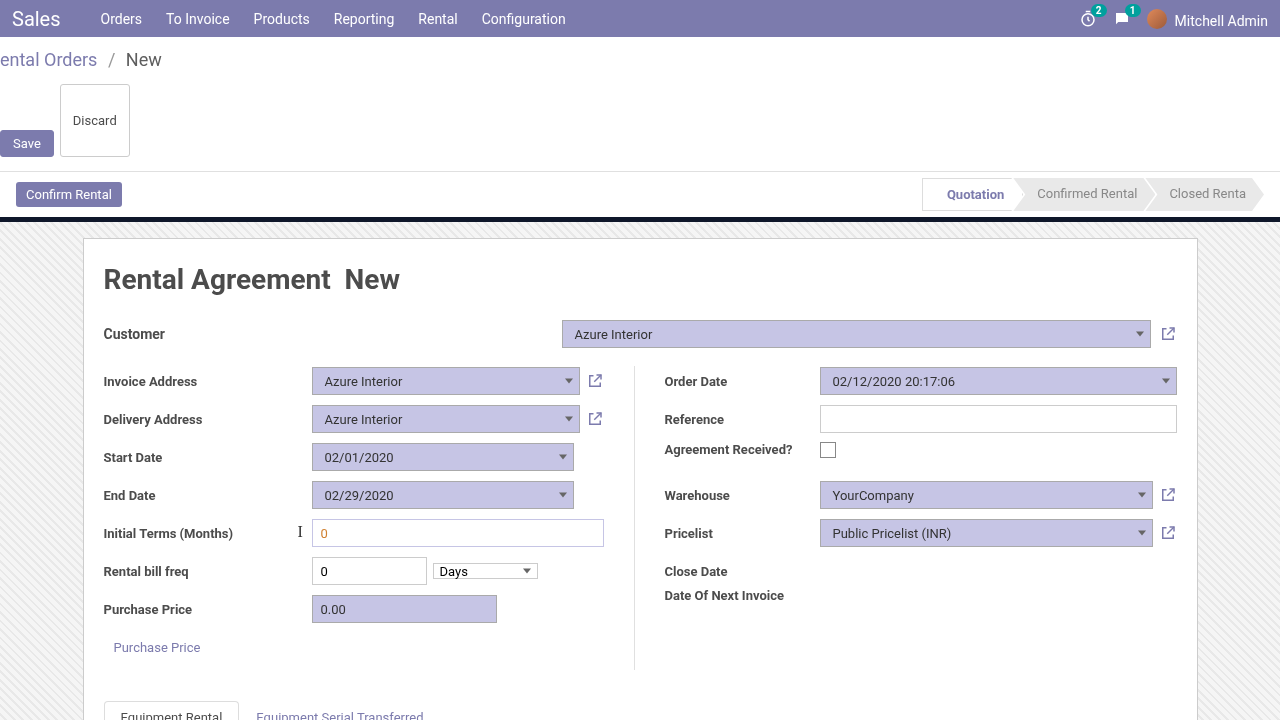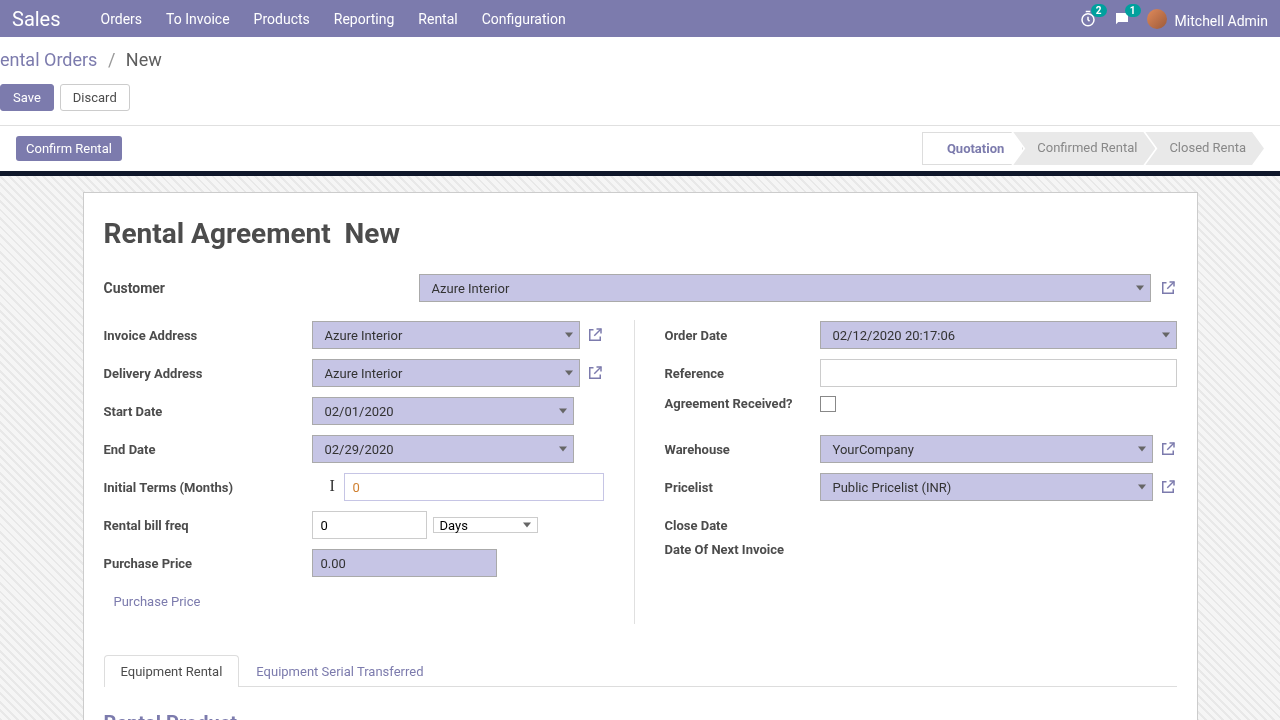--- a/index.html
+++ b/index.html
@@ -15,37 +15,37 @@
 .user-section { display: flex; align-items: flex-end; gap: 8px; }
 .avatar { width: 20px; height: 20px; border-radius: 50%; background: linear-gradient(135deg,#e08a5a,#9c5a3a); }
 .user-name { font-size: 14px; }
 
 .crumbs { background: #fff; padding: 12px 0 8px 0; font-size: 18px; color: #5e5e5e; }
 .crumbs a { color: #7c7bad; text-decoration: none; }
 .crumbs .sep { margin: 0 6px; color: #999; }
 
 .actions-row { background: #fff; padding: 6px 0 14px 0; display: flex; gap: 6px; }
 .btn { border: 1px solid #ccc; background: #fff; padding: 5px 12px; font-size: 13px; cursor: pointer; border-radius: 3px; color: #4c4c4c; }
-.btn.primary { background: #7c7bad; color: #fff; border-color: #7c7bad; }
+.btn.primary { background: #7c7bad; color: #fff; border-color: #7c7bad; margin-top: 46px; }
 
 .status-wrap { background: #fff; border-top: 1px solid #e0e0e0; border-bottom: 5px solid #0f172a; display: flex; align-items: center; padding: 6px 16px; }
 .status-left { flex: 1; }
 .status-btn { display: inline-block; background: #7c7bad; color: #fff; padding: 5px 10px; font-size: 13px; border-radius: 3px; cursor: pointer; }
 .stages { display: flex; }
 .stage { background: #e9e9e9; color: #888; padding: 8px 18px 8px 24px; font-size: 13px; position: relative; clip-path: polygon(0 0, calc(100% - 12px) 0, 100% 50%, calc(100% - 12px) 100%, 0 100%, 12px 50%); margin-left: -10px; }
 .stage:first-child { clip-path: polygon(0 0, calc(100% - 12px) 0, 100% 50%, calc(100% - 12px) 100%, 0 100%); margin-left: 0; }
 .stage.active { background: #fff; color: #7c7bad; font-weight: bold; border: 1px solid #ddd; }
 
 .hatch-bg { background-image: repeating-linear-gradient(45deg, #e8e8e8 0, #e8e8e8 2px, #f5f5f5 2px, #f5f5f5 6px); padding: 16px 0; min-height: 600px; }
 .sheet { background: #fff; max-width: 1115px; margin: 0 auto; border: 1px solid #ccc; padding: 24px 20px; position: relative; }
 
 .form-title { font-size: 28px; font-weight: bold; color: #4c4c4c; margin-bottom: 24px; }
 
 .row-full { display: flex; align-items: center; margin-bottom: 18px; }
-.row-full .lbl { width: 315px; font-weight: bold; font-size: 14px; color: #4c4c4c; }
+.row-full .lbl { width: 458px; font-weight: bold; font-size: 14px; color: #4c4c4c; }
 .row-full .fld { flex: 1; display: flex; align-items: center; gap: 8px; }
 
 .cols { display: flex; gap: 30px; position: relative; }
 .col { flex: 1; }
 .col.left { flex: 0 0 500px; }
 .col-divider { width: 1px; background: #e0e0e0; }
 
 .frow { display: flex; align-items: center; margin-bottom: 8px; min-height: 30px; }
 .frow .lbl { width: 208px; font-weight: bold; font-size: 13px; color: #4c4c4c; padding-right: 8px; }
 .col.right .frow .lbl { width: 155px; }
@@ -190,21 +190,21 @@
             <span style="width:24px"></span>
           </div>
         </div>
         <div class="frow">
           <div class="lbl">End Date</div>
           <div class="fld">
             <div class="dd">02/29/2020</div>
             <span style="width:24px"></span>
           </div>
         </div>
-        <div class="frow" style="position:relative;gap:32px;">
+        <div class="frow" style="position:relative;">
           <div class="lbl">Initial Terms (Months)</div>
           <div class="fld" style="position:relative;">
             <span style="position:absolute; left:-14px; top:4px; font-family:serif; color:#333;">I</span>
             <input class="txt-input highlight" style="color: rgb(208, 128, 48);" value="0">
           </div>
         </div>
         <div class="frow">
           <div class="lbl">Rental bill freq</div>
           <div class="fld freq-group">
             <input class="freq-num" value="0" style="">

